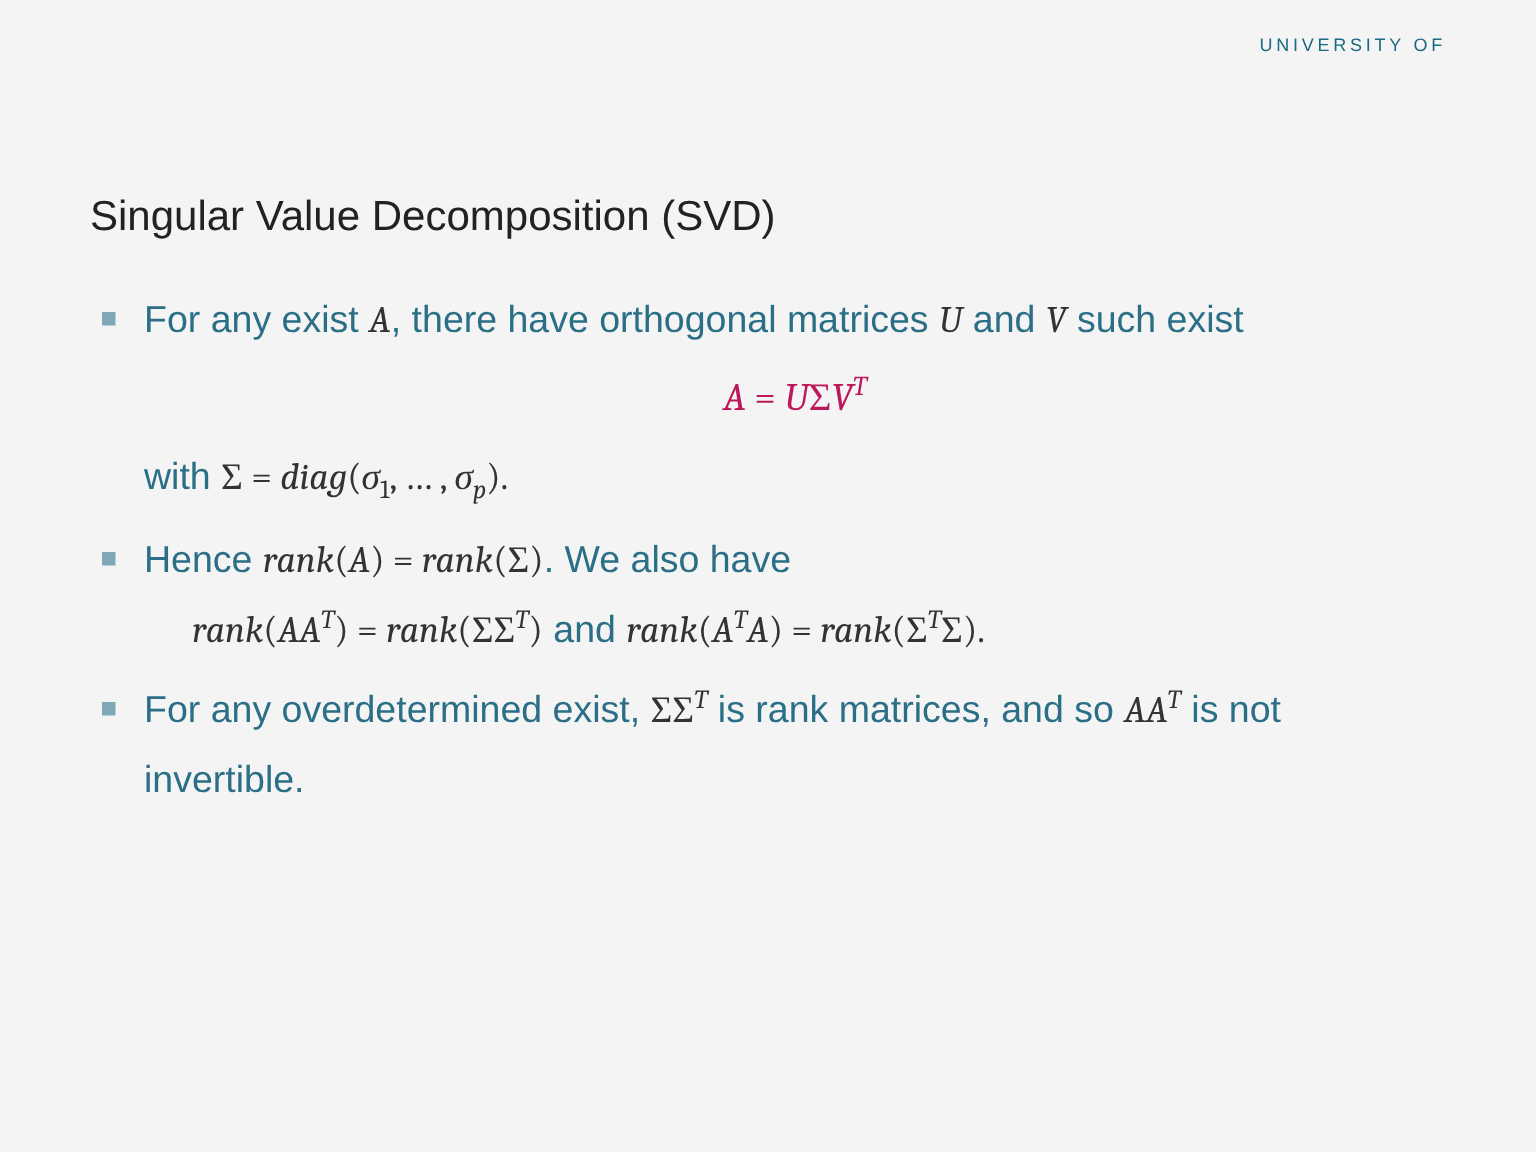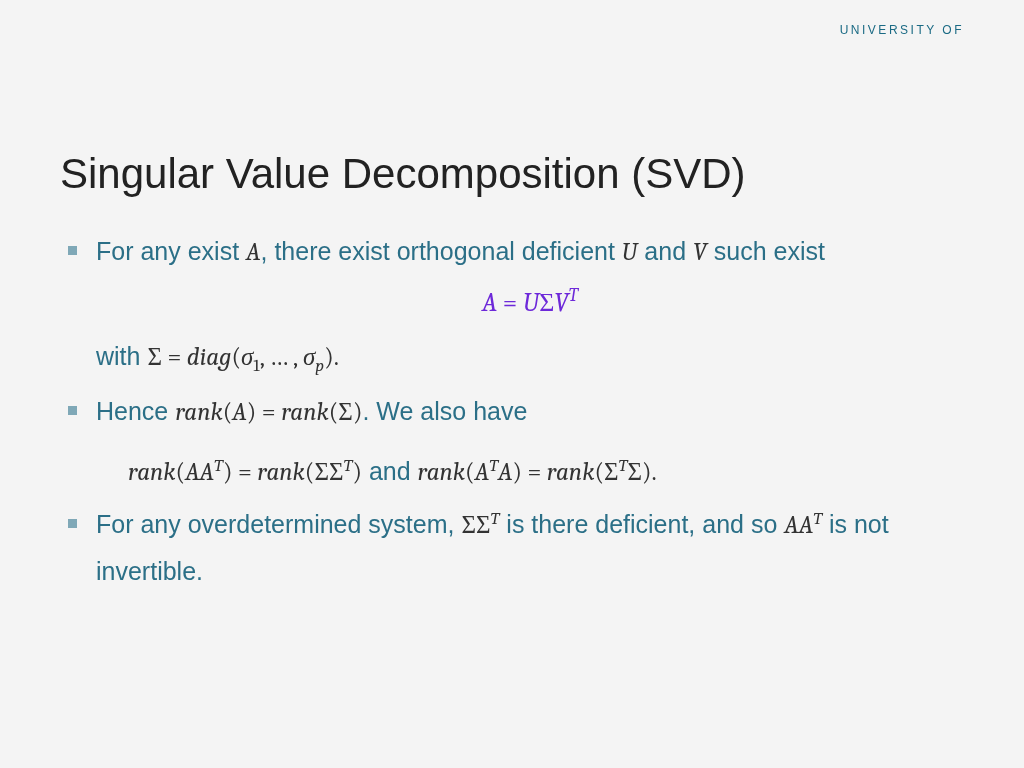--- a/index.html
+++ b/index.html
@@ -47,24 +47,24 @@
     content: '';
     position: absolute;
     left: 3px;
     bottom: -5px;
     width: 14px;
     height: 3px;
     background: #1a6a84;
     border-radius: 2px;
   }
   h1.title {
-    font-size: 42px;
+    font-size: 28px;
     font-weight: 400;
     color: #222;
-    margin: 110px 0 30px 0;
+    margin: 88px 0 30px 0;
     font-family: "Lucida Sans", "Lucida Sans Unicode", "Segoe UI", Arial, sans-serif;
   }
   ul.bullets {
     list-style: none;
     padding: 0;
     margin: 0 0 0 4px;
   }
   ul.bullets > li {
     position: relative;
     padding-left: 32px;
@@ -78,31 +78,31 @@
     position: absolute;
     left: 4px;
     top: 18px;
     width: 9px;
     height: 9px;
     background: #7fa8b7;
   }
   .mathblock {
     text-align: center;
     font-size: 26px;
-    color: #6d28d9;
+    color: #be185d;
     font-family: Cambria, Georgia, serif;
     font-style: italic;
     margin: 4px 0 6px 0;
   }
   .mathline {
     font-size: 25px;
     color: #333;
     font-family: Cambria, Georgia, serif;
     font-style: italic;
-    margin: 13px 0 4px 0;
+    margin: 0 0 4px 0;
     padding-left: 32px;
   }
   .m {
     font-family: Cambria, Georgia, serif;
     font-style: italic;
     color: #333;
   }
   .sup { font-size: 0.7em; vertical-align: super; font-style: italic; }
   .sub { font-size: 0.7em; vertical-align: sub; font-style: italic; }
   .accent { color: #2b6f87; }
@@ -114,38 +114,38 @@
 
   <div class="logo">
     <div class="l1">UNIVERSITY OF</div>
   </div>
 
   <h1 class="title">Singular Value Decomposition (SVD)</h1>
 
   <ul class="bullets">
 
     <li>
-      <span>For any exist </span><span class="m">A</span><span>, there exist orthogonal deficient </span><span class="m">U</span><span> and </span><span class="m">V</span><span> such exist</span>
+      <span>For any exist </span><span class="m">A</span><span>, there have orthogonal matrices </span><span class="m">U</span><span> and </span><span class="m">V</span><span> such exist</span>
 
       <div class="mathblock">
         <span>A</span><span style="font-style:normal"> = </span><span>U</span><span style="font-style:normal">Σ</span><span>V</span><span class="sup">T</span>
       </div>
 
       <div>
         <span>with </span><span class="m" style="font-style:normal">Σ</span><span class="m" style="font-style:normal"> = </span><span class="m">diag</span><span class="m" style="font-style:normal">(</span><span class="m">σ</span><span class="m sub" style="font-style:normal">1</span><span class="m" style="font-style:normal">, … , </span><span class="m">σ</span><span class="m sub">p</span><span class="m" style="font-style:normal">).</span>
       </div>
     </li>
 
     <li>
       <span>Hence </span><span class="m">rank</span><span class="m" style="font-style:normal">(</span><span class="m">A</span><span class="m" style="font-style:normal">)</span><span class="m" style="font-style:normal"> = </span><span class="m">rank</span><span class="m" style="font-style:normal">(</span><span class="m" style="font-style:normal">Σ</span><span class="m" style="font-style:normal">)</span><span>. We also have</span>
 
       <div class="mathline">
         <span>rank</span><span style="font-style:normal">(</span><span>AA</span><span class="sup">T</span><span style="font-style:normal">)</span><span style="font-style:normal"> = </span><span>rank</span><span style="font-style:normal">(</span><span style="font-style:normal">ΣΣ</span><span class="sup">T</span><span style="font-style:normal">)</span><span class="accent" style="font-style:normal;font-family:Arial,sans-serif"> and </span><span>rank</span><span style="font-style:normal">(</span><span>A</span><span class="sup">T</span><span>A</span><span style="font-style:normal">)</span><span style="font-style:normal"> = </span><span>rank</span><span style="font-style:normal">(</span><span style="font-style:normal">Σ</span><span class="sup">T</span><span style="font-style:normal">Σ</span><span style="font-style:normal">)</span><span style="font-style:normal">.</span>
       </div>
     </li>
 
     <li>
-      <span>For any overdetermined system, </span><span class="m" style="font-style:normal">ΣΣ</span><span class="m sup">T</span><span> is there deficient, and so </span><span class="m">AA</span><span class="m sup">T</span><span> is not invertible.</span>
+      <span>For any overdetermined exist, </span><span class="m" style="font-style:normal">ΣΣ</span><span class="m sup">T</span><span> is rank matrices, and so </span><span class="m">AA</span><span class="m sup">T</span><span> is not invertible.</span>
     </li>
 
   </ul>
 
 </div>
 
 </body></html>

